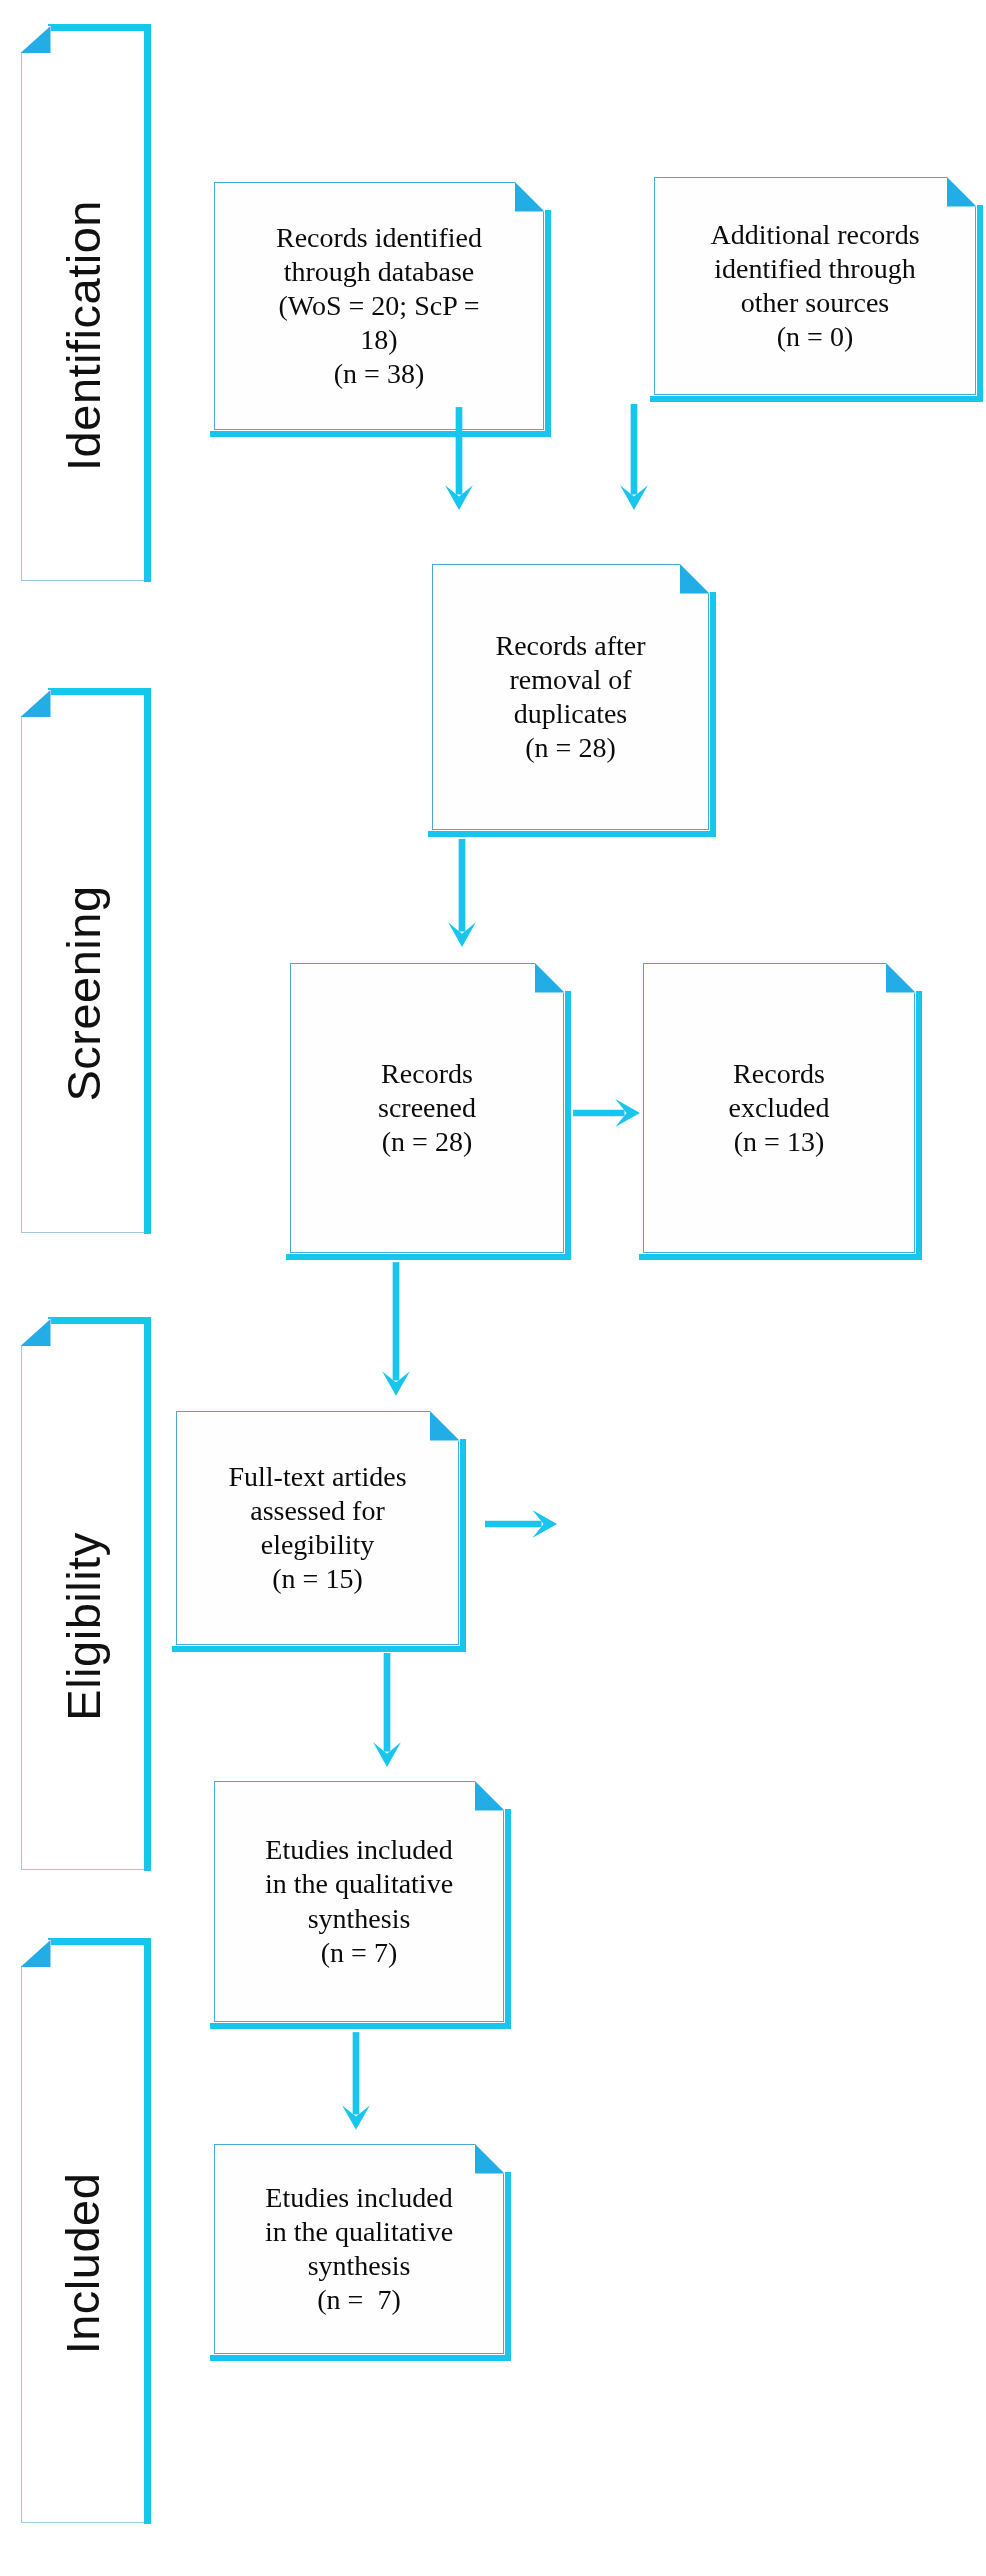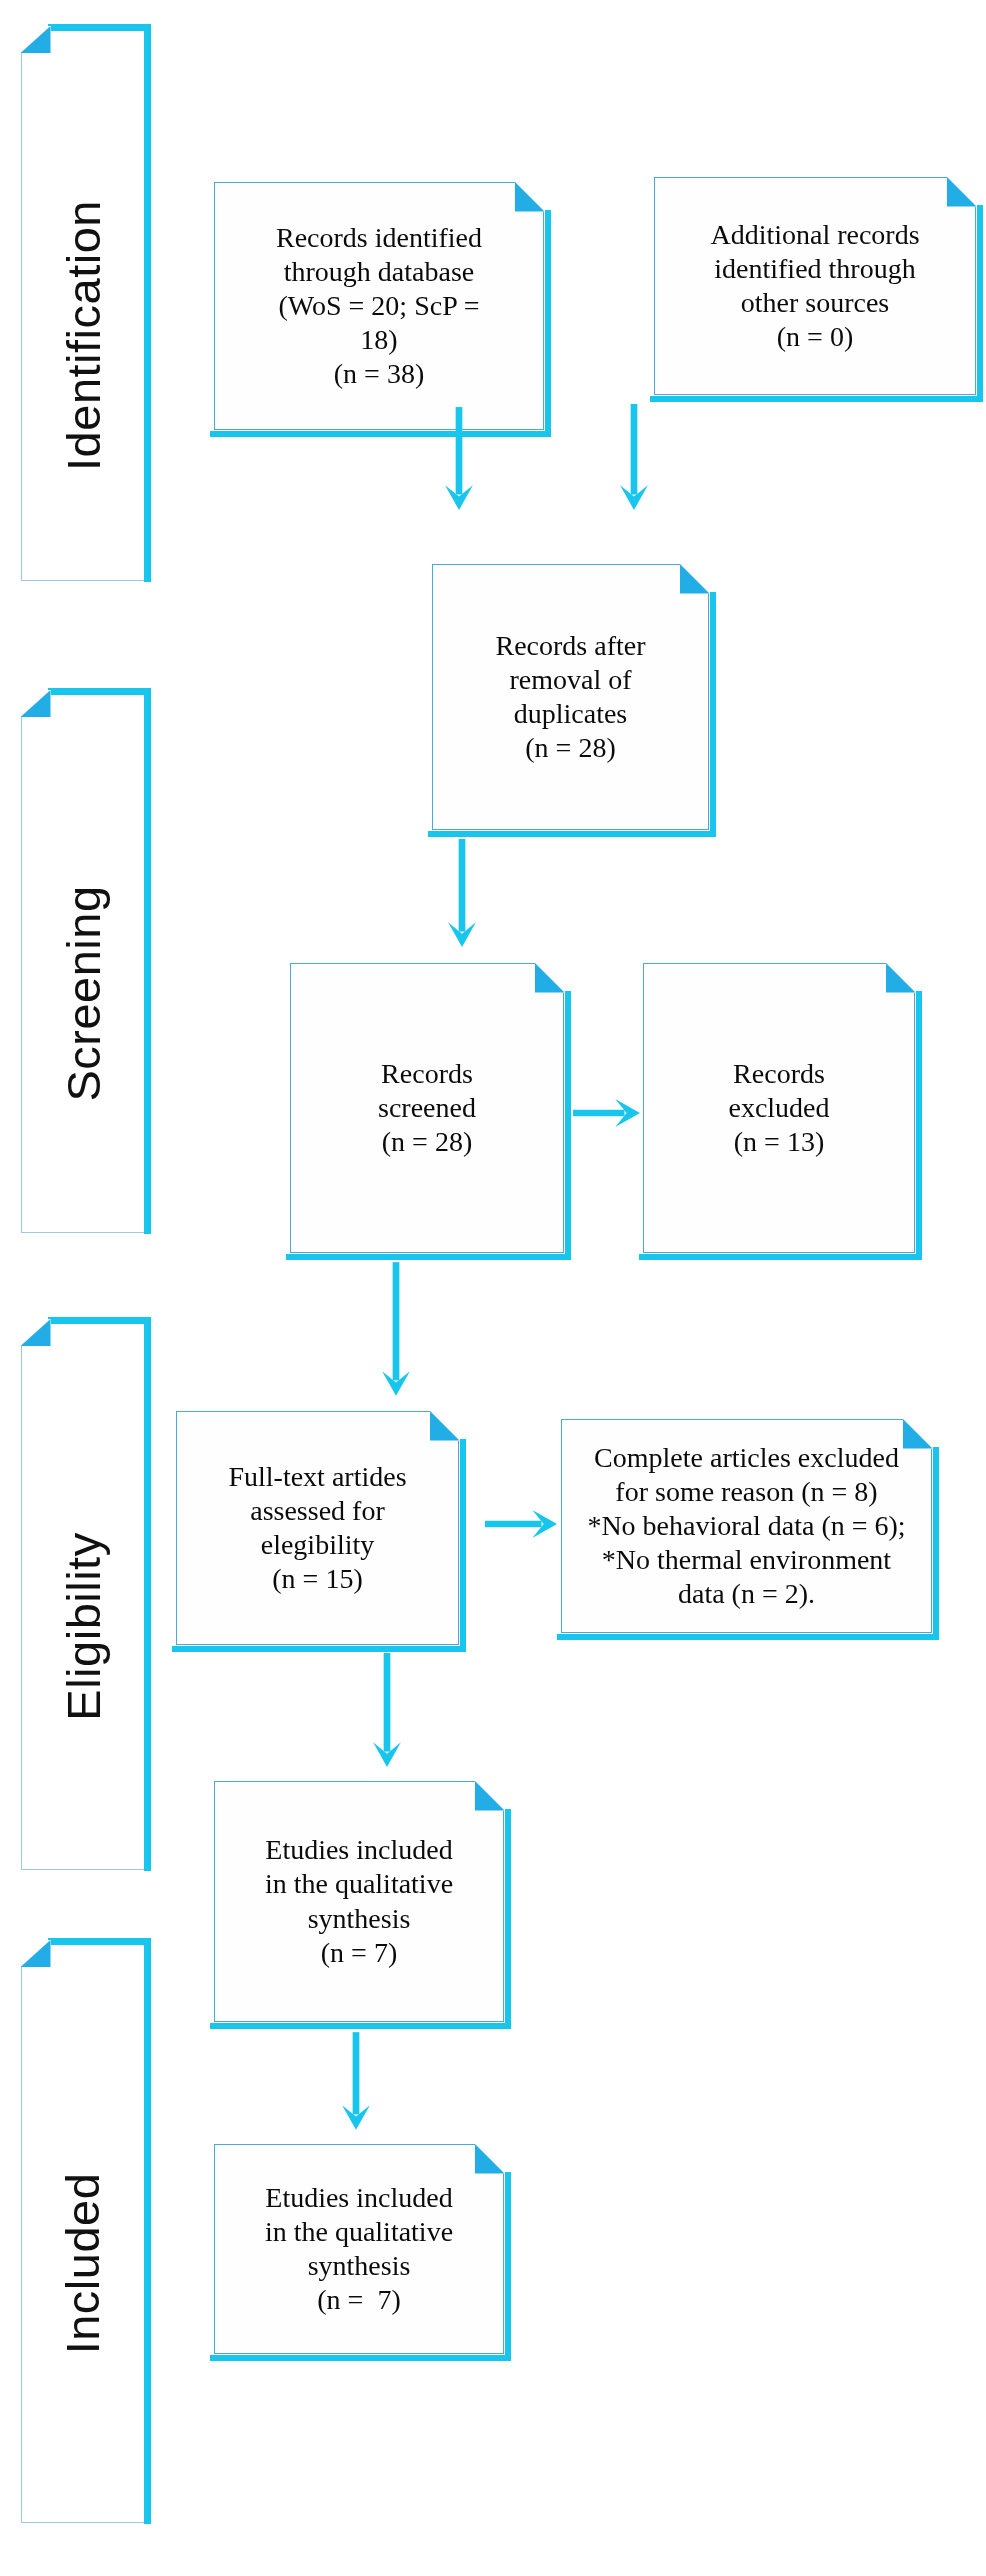--- a/index.html
+++ b/index.html
@@ -151,28 +151,20 @@
   </div>
 
   <div class="flow-box" style="left:176px;top:1411px;width:283px;height:234px;">
     <span class="fold"></span>
     <div class="box-text">Full-text artides
 assessed for
 elegibility
 (n = 15)</div>
   </div>
 
-  <div class="flow-box" style="left:561px;top:1419px;width:371px;height:214px;">
-    <span class="fold"></span>
-    <div class="box-text">Complete articles excluded
-for some reason (n = 8)
-*No behavioral data (n = 6);
-*No thermal environment
-data (n = 2).</div>
-  </div>
 
   <div class="flow-box" style="left:214px;top:1781px;width:290px;height:241px;">
     <span class="fold"></span>
     <div class="box-text">Etudies included
 in the qualitative
 synthesis
 (n = 7)</div>
   </div>
 
   <div class="flow-box" style="left:214px;top:2144px;width:290px;height:210px;">

